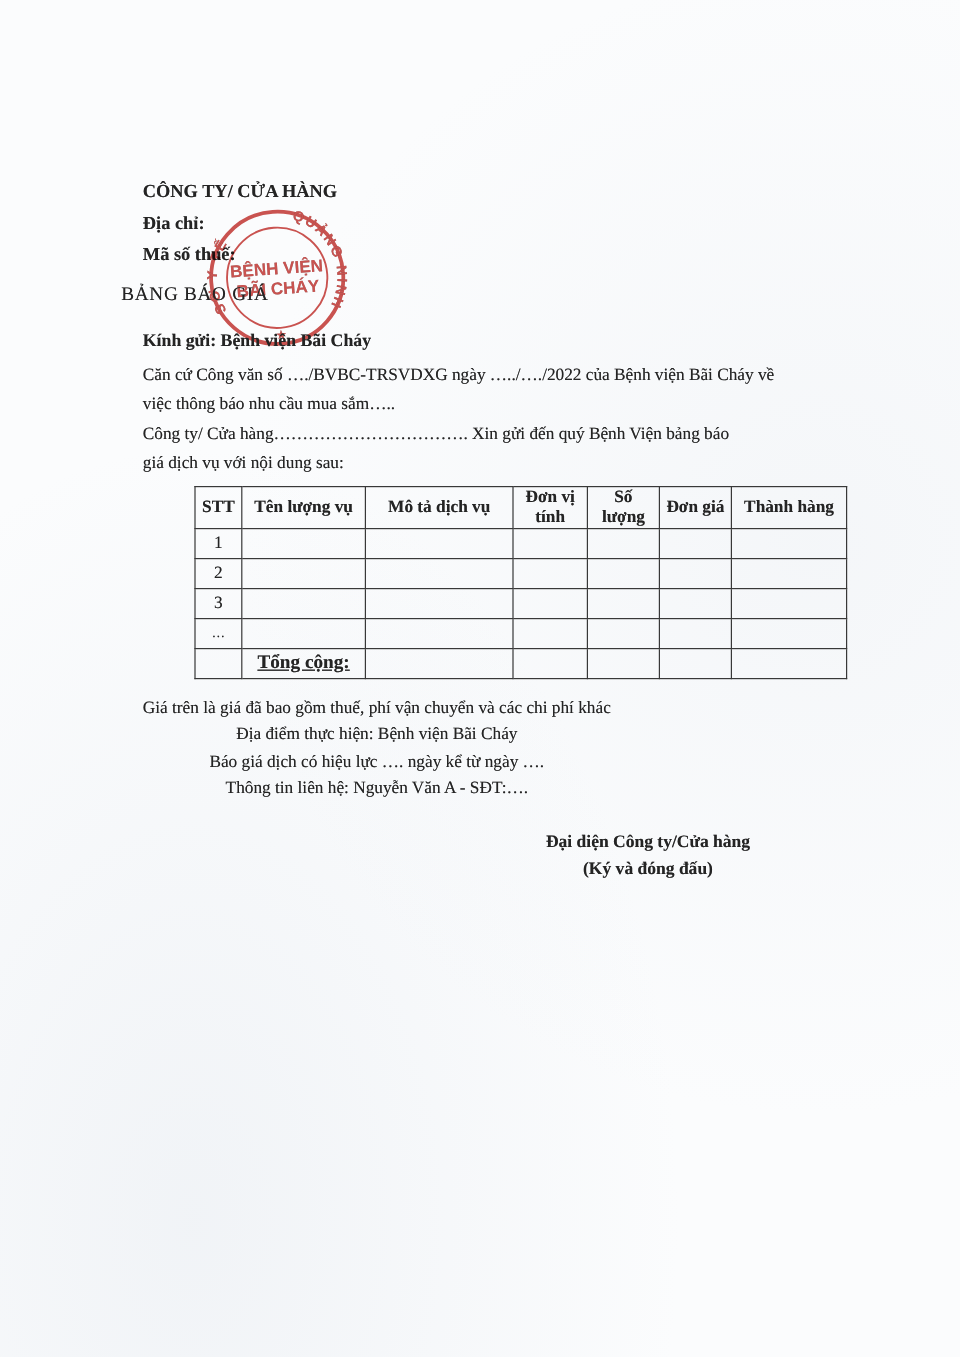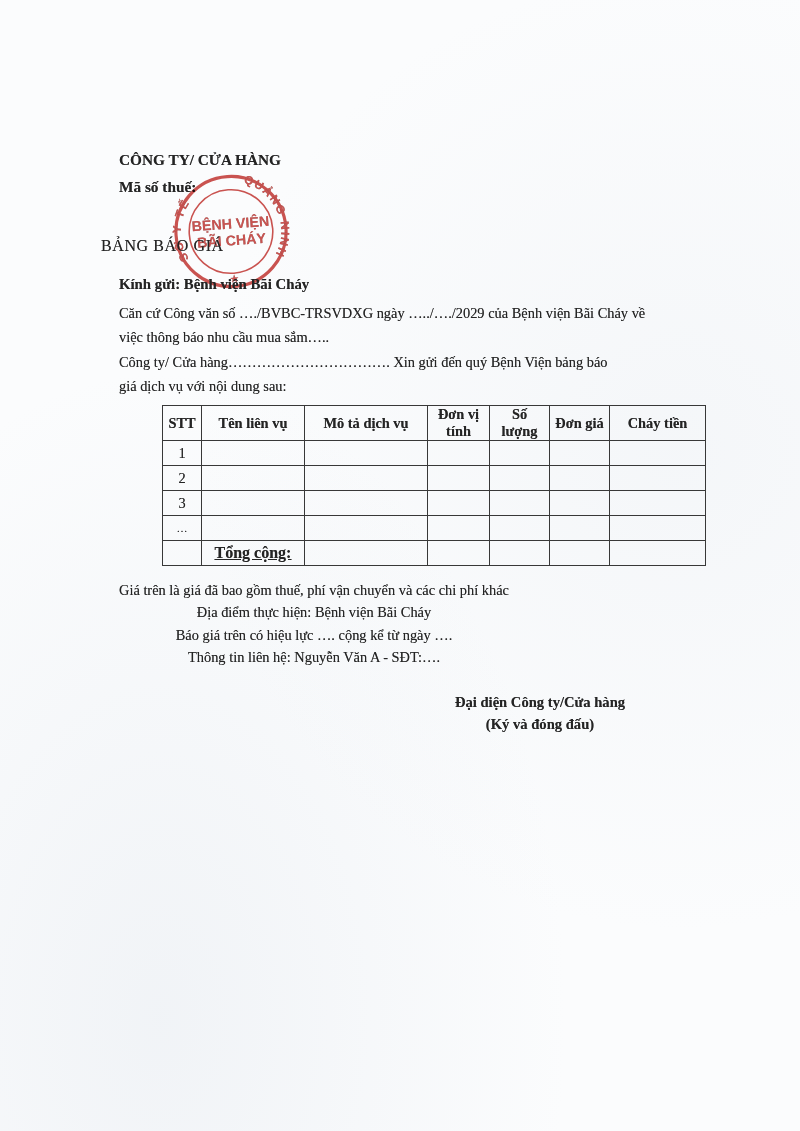--- a/index.html
+++ b/index.html
@@ -42,20 +42,21 @@
 
   .stamp-wrap svg text{font-family:"Liberation Sans","DejaVu Sans",sans-serif;}
 </style>
 </head>
 <body>
 
 <div class="page soft">
 
   <div class="company-block">
     <div>CÔNG TY/ CỬA HÀNG</div>
+    <div>Địa chỉ:</div>
     <div>Mã số thuế:</div>
   </div>
 
   <div class="stamp-wrap">
     <svg viewBox="0 0 120 120" width="118" height="123">
       <g transform="rotate(-4 60 60)">
         <circle cx="60" cy="60" r="56" fill="none" stroke="#c8413d" stroke-width="3.2"></circle>
         <circle cx="60" cy="60" r="42.5" fill="none" stroke="#c8413d" stroke-width="1.6"></circle>
         <defs>
           <path id="arcPath" d="M 24,96 A 51,51 0 1 1 96,96" fill="none"></path>
@@ -71,21 +72,21 @@
         <text x="60" y="112" text-anchor="middle" font-size="11" fill="#c8413d">★</text>
       </g>
     </svg>
   </div>
 
   <div class="doc-title">BẢNG BÁO GIÁ</div>
 
   <div class="greeting">Kính gửi: Bệnh viện Bãi Cháy</div>
 
   <div class="para1">
-    <div>Căn cứ Công văn số  …./BVBC-TRSVDXG ngày …../…./2029 của Bệnh viện Bãi Cháy về</div>
+    <div>Căn cứ Công văn số  …./BVBC-TRSVDXG ngày …../…./2022 của Bệnh viện Bãi Cháy về</div>
     <div>việc thông báo nhu cầu mua sắm…..</div>
   </div>
 
   <div class="para2">
     <div>Công ty/ Cửa hàng……………………………. Xin gửi đến quý Bệnh Viện bảng báo</div>
     <div>giá dịch vụ với nội dung sau:</div>
   </div>
 
   <table class="quote">
     <colgroup>
@@ -93,26 +94,26 @@
         <col class="c1">
         <col class="c2">
         <col class="c3">
         <col class="c4">
         <col class="c5">
         <col class="c6">
     </colgroup>
     <tbody>
         <tr>
       <th>STT</th>
-      <th>Tên liên vụ</th>
+      <th>Tên lượng vụ</th>
       <th>Mô tả dịch vụ</th>
       <th>Đơn vị tính</th>
       <th>Số lượng</th>
       <th>Đơn giá</th>
-      <th>Cháy tiền</th>
+      <th>Thành hàng</th>
     </tr>
     <tr>
       <td>1</td>
       <td></td>
       <td></td>
       <td></td>
       <td></td>
       <td></td>
       <td></td>
     </tr>
@@ -151,21 +152,21 @@
       <td></td>
       <td></td>
       <td></td>
     </tr>
   </tbody>
     </table>
 
   <div class="notes">
     <div>Giá trên là giá đã bao gồm thuế, phí vận chuyển và các chi phí khác</div>
     <div>Địa điểm thực hiện: Bệnh viện Bãi Cháy</div>
-    <div>Báo giá trên có hiệu lực …. cộng kể từ ngày ….</div>
+    <div>Báo giá dịch có hiệu lực …. ngày kể từ ngày ….</div>
     <div>Thông tin liên hệ: Nguyễn Văn A - SĐT:….</div>
   </div>
 
   <div class="signature">
     <div>Đại diện Công ty/Cửa hàng</div>
     <div>(Ký và đóng đấu)</div>
   </div>
 
 </div>
 

